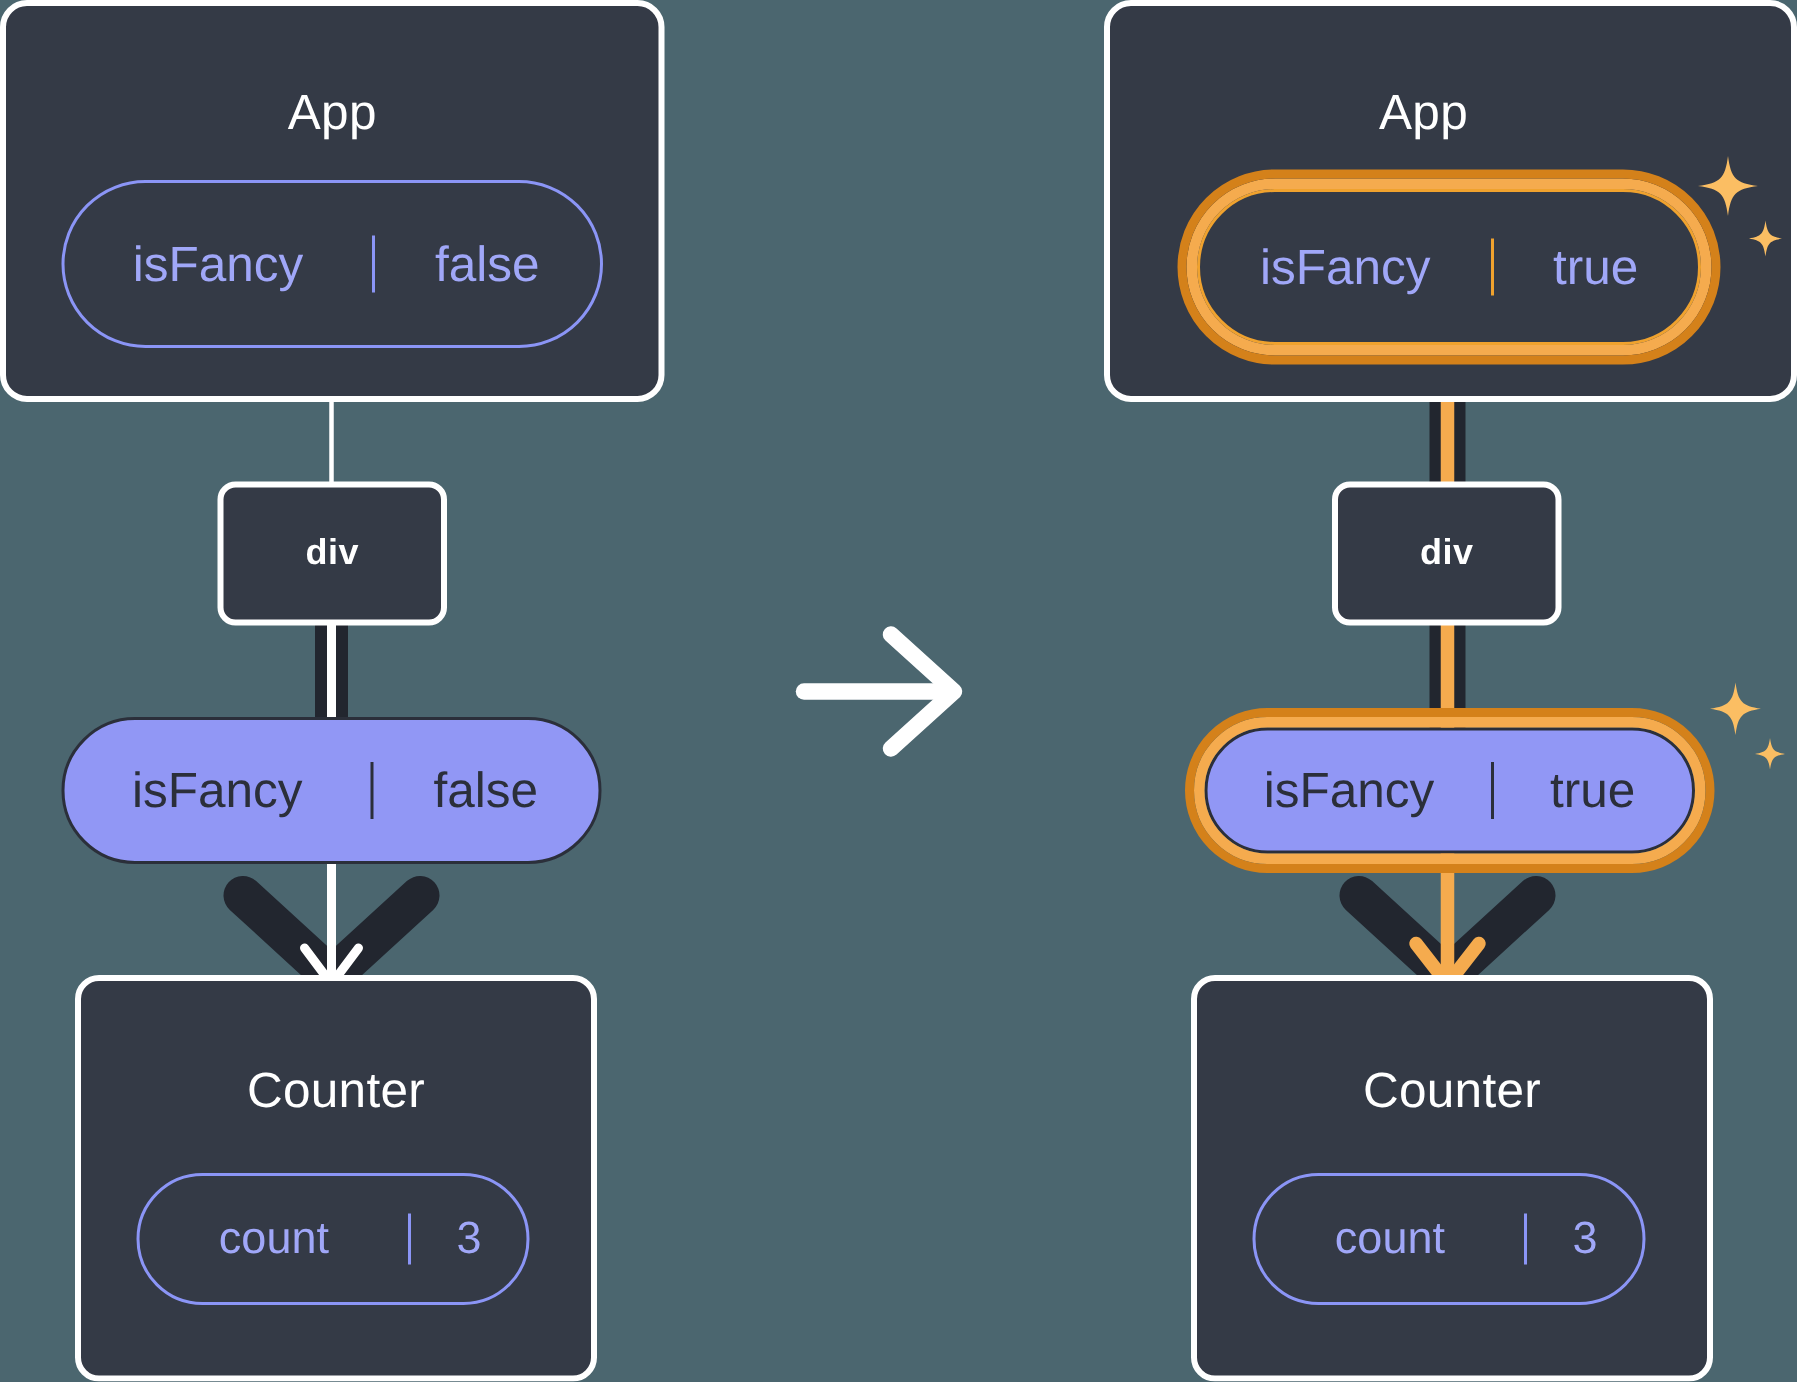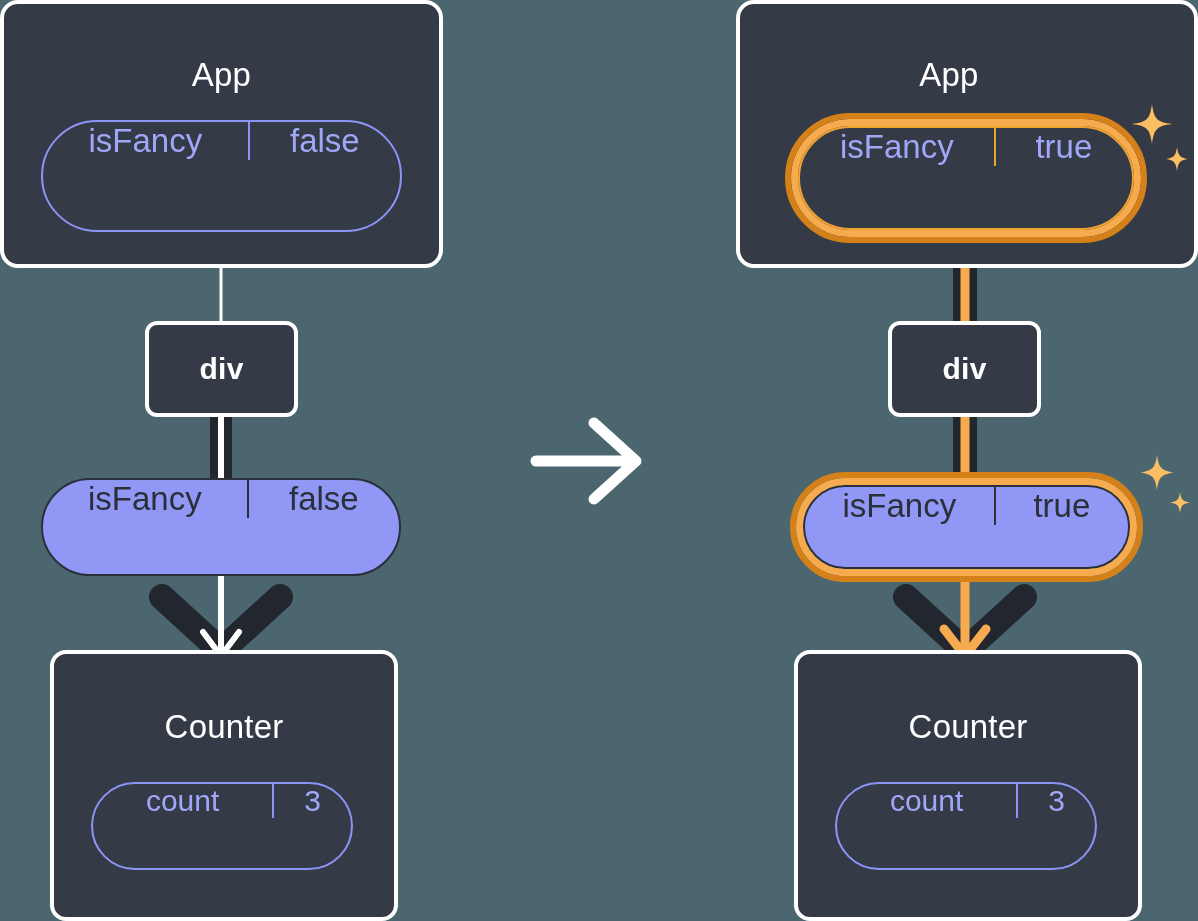--- a/index.html
+++ b/index.html
@@ -50,32 +50,32 @@
     background: #343a46;
     border: 4px solid #ffffff;
     border-radius: 12px;
     box-sizing: border-box;
     display: flex;
     align-items: center;
     justify-content: center;
   }
   .div-label {
     color: #ffffff;
-    font-size: 30px;
+    font-size: 24px;
     font-weight: 700;
     letter-spacing: 0.3px;
     position: relative;
     z-index: 3;
   }
   
   .pill {
     position: absolute;
     box-sizing: border-box;
     display: flex;
-    align-items: flex-start;
+    align-items: center;
     border-radius: 999px;
     overflow: hidden;
   }
   .pill-outline {
     border: 2px solid #8b95f6;
     background: transparent;
   }
   .pill-filled {
     border: 2px solid #2b2f3a;
     background: #9197f5;

